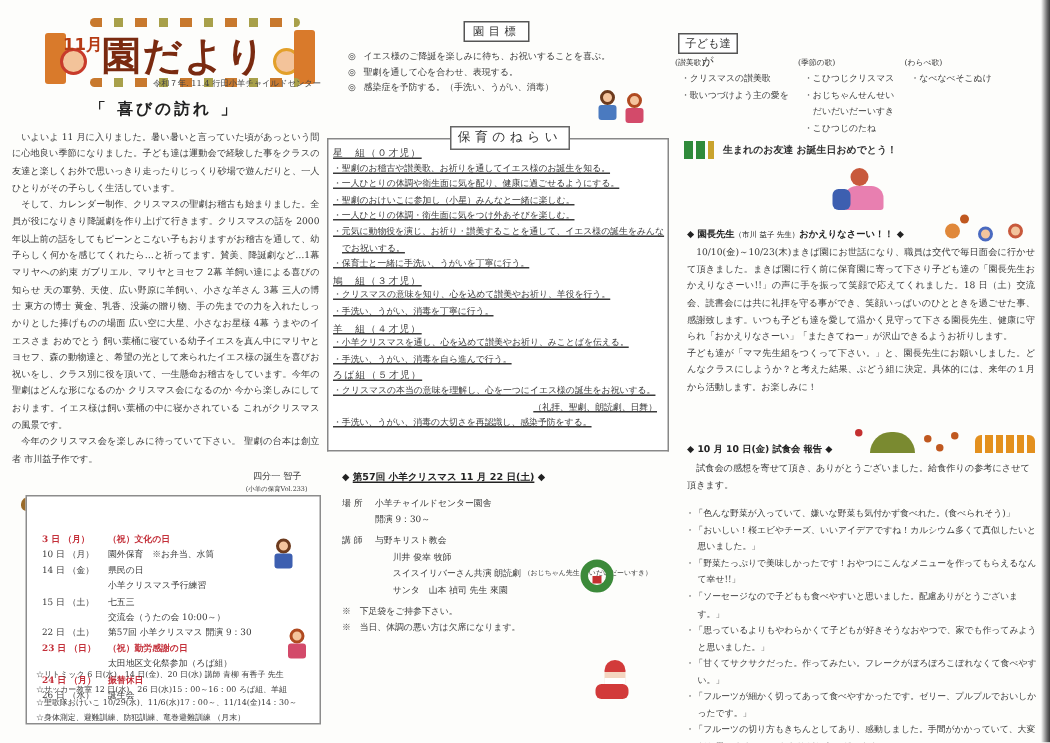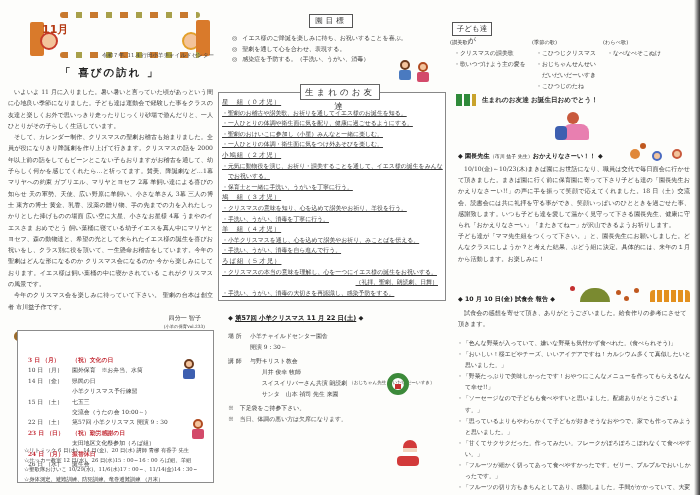--- a/index.html
+++ b/index.html
@@ -106,20 +106,21 @@
   .right-edge { left: 694px; top: 0; width: 6px; height: 495px; background: linear-gradient(90deg, #fdfdfb, #6a6a6a 70%, #3a3a3a); }
 </style>
 </head>
 <body>
 
 <div class="abs masthead">
   <div class="mh-leaves"></div>
   <div class="mh-tree-l"></div>
   <div class="mh-kid" style="left:10px; top:22px;"></div>
   <div class="mh-month">11月</div>
+  <div class="mh-title">園だより</div>
   <div class="mh-kid" style="right:10px; top:22px; border-color:#e3a02a;"></div>
   <div class="mh-tree-r"></div>
   <div class="mh-leaves b"></div>
 </div>
 <div class="abs issue">令和７年. 11.4 行田小羊チャイルドセンター</div>
 <div class="abs headline">「 喜びの訪れ 」</div>
 
 <div class="abs essay">
   <p>いよいよ 11 月に入りました。暑い暑いと言っていた頃があっという間に心地良い季節になりました。子ども達は運動会で経験した事をクラスの友達と楽しくお外で思いっきり走ったりじっくり砂場で遊んだりと、一人ひとりがその子らしく生活しています。</p>
   <p>そして、カレンダー制作、クリスマスの聖劇お稽古も始まりました。全員が役になりきり降誕劇を作り上げて行きます。クリスマスの話を 2000 年以上前の話をしてもピーンとこない子もおりますがお稽古を通して、幼子らしく何かを感じてくれたら…と祈ってます。賛美、降誕劇など…1幕 マリヤへの約束 ガブリエル、マリヤとヨセフ 2幕 羊飼い達による喜びの知らせ 天の軍勢、天使、広い野原に羊飼い、小さな羊さん 3幕 三人の博士 東方の博士 黄金、乳香、没薬の贈り物、手の先までの力を入れたしっかりとした捧げものの場面 広い空に大星、小さなお星様 4幕 うまやのイエスさま おめでとう 飼い葉桶に寝ている幼子イエスを真ん中にマリヤとヨセフ、森の動物達と、希望の光として来られたイエス様の誕生を喜びお祝いをし、クラス別に役を頂いて、一生懸命お稽古をしています。今年の聖劇はどんな形になるのか クリスマス会になるのか 今から楽しみにしております。イエス様は飼い葉桶の中に寝かされている これがクリスマスの風景です。</p>
@@ -207,28 +208,27 @@
       <div class="b" style="background:#4a7ac0"></div>
     </div>
   <div class="abs kid-ico girl" style="left:20px; top:4px;">
       <div class="h"></div>
       <div class="b"></div>
     </div>
 </div>
 <div class="abs aims-box"></div>
 <div class="abs aims-topline-l"></div>
 <div class="abs aims-topline-r"></div>
-<div class="abs aims-title">生まれのお友達</div>
+<div class="abs aims-title">保育のねらい</div>
 <div class="abs aims-content">
   <div class="grp">星　組（０才児）</div>
   <div class="it">・聖劇のお稽古や讃美歌、お祈りを通してイエス様のお誕生を知る。</div>
   <div class="it">・一人ひとりの体調や衛生面に気を配り、健康に過ごせるようにする。</div>
   <div class="it">・聖劇のおけいこに参加し（小星）みんなと一緒に楽しむ。</div>
   <div class="it">・一人ひとりの体調・衛生面に気をつけ外あそびを楽しむ。</div>
-  <div class="grp">小鳩組（２才児）</div>
   <div class="it wrap">・元気に動物役を演じ、お祈り・讃美することを通して、イエス様の誕生をみんなでお祝いする。</div>
   <div class="it">・保育士と一緒に手洗い、うがいを丁寧に行う。</div>
   <div class="grp">鳩　組（３才児）</div>
   <div class="it">・クリスマスの意味を知り、心を込めて讃美やお祈り、羊役を行う。</div>
   <div class="it">・手洗い、うがい、消毒を丁寧に行う。</div>
   <div class="grp">羊　組（４才児）</div>
   <div class="it">・小羊クリスマスを通し、心を込めて讃美やお祈り、みことばを伝える。</div>
   <div class="it">・手洗い、うがい、消毒を自ら進んで行う。</div>
   <div class="grp">ろば組（５才児）</div>
   <div class="it">・クリスマスの本当の意味を理解し、心を一つにイエス様の誕生をお祝いする。</div>

